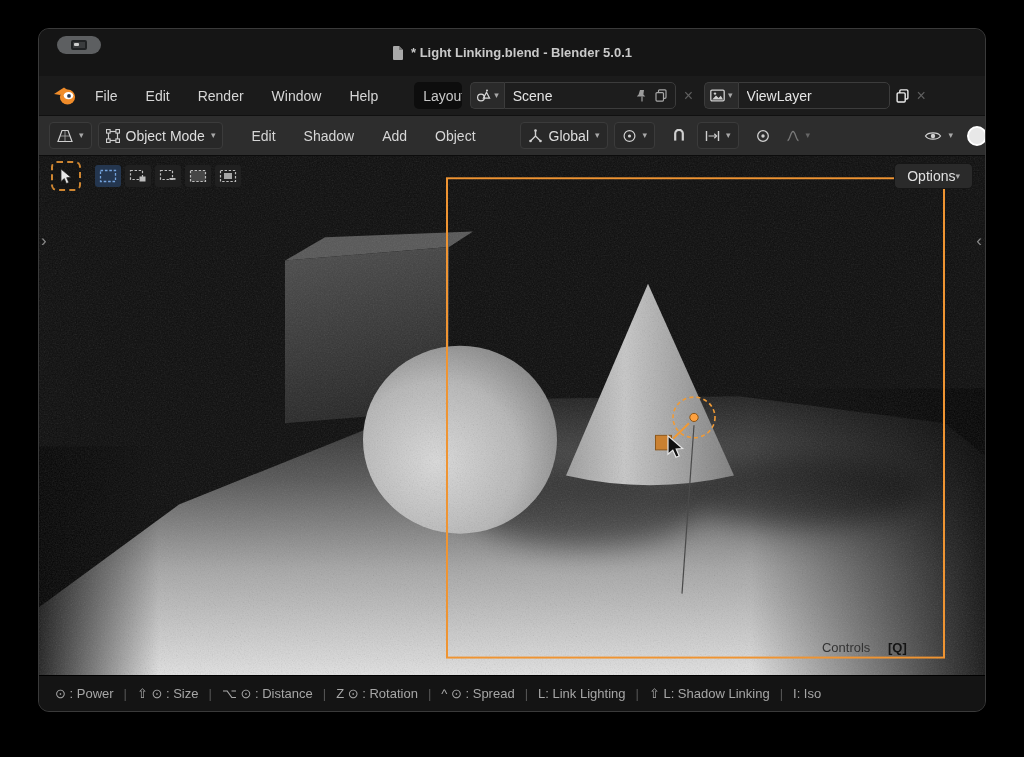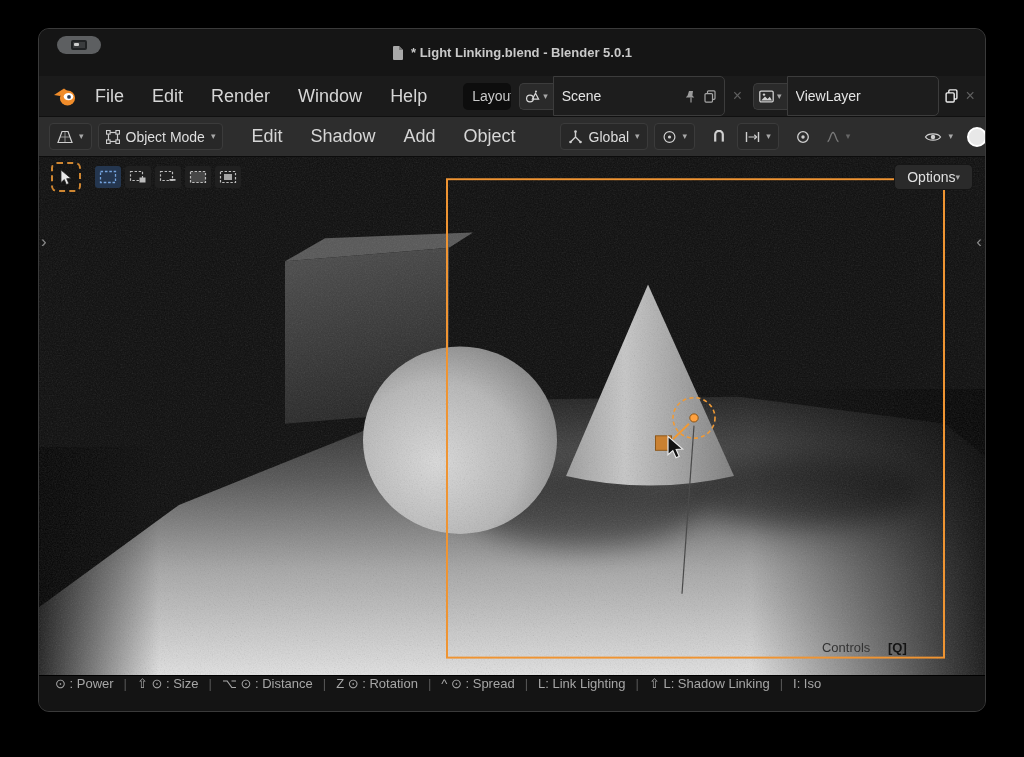--- a/index.html
+++ b/index.html
@@ -14,28 +14,28 @@
   .titlebar { flex:0 0 32px; background:#151515; display:flex; align-items:center; position:relative; }
   .win-pill { position:absolute; left:18px; top:7px; width:44px; height:18px; background:#5d5f61; border-radius:9px;
               display:flex; align-items:center; justify-content:center; cursor:pointer; }
   .pill-icon { width:16px; height:10px; border:2px solid #202224; border-radius:2px; background:#3a3c3e; position:relative; }
   .pill-icon::after { content:""; position:absolute; left:1px; top:1px; width:5px; height:3px; background:#cfcfcf; border-radius:1px; }
   .title-wrap { margin:16px auto; display:flex; align-items:center; gap:7px; color:#c9c9c9; font-size:13px; font-weight:700; }
 
   
   .topbar { flex:0 0 40px; background:#1b1b1b; display:flex; align-items:center; padding:0 14px; border-bottom:1px solid #101010; }
   .logo { display:flex; margin-right:4px; cursor:pointer; }
-  .menu-item { padding:5px 14px; color:#d6d6d6; font-size:18px; border-radius:4px; cursor:pointer; white-space:nowrap;text-align:right; }
+  .menu-item { padding:5px 14px; color:#d6d6d6; font-size:14px; border-radius:4px; cursor:pointer; white-space:nowrap;text-align:right; }
   .ws-tab { margin-left:22px; flex:0 0 48px; width:48px; height:27px; background:#0d0d0d; border-radius:5px;
             color:#c9c9c9; font-size:14px; display:flex; align-items:center; padding-left:9px;
             overflow:hidden; white-space:nowrap; cursor:pointer; }
   .db-group { display:flex; align-items:center; margin-left:8px; }
   .db-icon-btn { height:27px; background:#2a2a2a; border:1px solid #3c3c3c; border-right:none;
                  border-radius:5px 0 0 5px; display:flex; align-items:center; padding:0 5px; gap:3px; cursor:pointer; }
-  .db-field { height:40px; background:#1d1d1d; border:1px solid #3c3c3c; border-radius:0 5px 5px 0;
+  .db-field { height:27px; background:#1d1d1d; border:1px solid #3c3c3c; border-radius:0 5px 5px 0;
               display:flex; align-items:center; padding:0 8px; gap:8px; color:#e4e4e4; font-size:14px; cursor:text; }
   .scene-field { width:172px; }
   .vl-field { width:152px; }
   .db-name { flex:1 1 auto; overflow:hidden; white-space:nowrap; }
   .fld-ic { display:flex; align-items:center; cursor:pointer; }
   .fld-ic.bright { margin-left:6px; }
   .db-x { margin-left:5px; color:#5f5f5f; font-size:16px; padding:0 3px; cursor:pointer; }
   .chev { color:#a8a8a8; font-size:9px; line-height:1; }
   .chev.dim { color:#666; }
 
@@ -60,21 +60,21 @@
   .sel-btn { width:26px; height:22px; background:#202020; border-radius:3px;
              display:flex; align-items:center; justify-content:center; cursor:pointer; }
   .sel-btn.active { background:#24364f; }
   .options-btn { margin-left:auto; height:26px; background:#2a2a2a; border:1px solid #161616; border-radius:5px;
                  color:#e0e0e0; font-size:14px; display:flex; align-items:center; padding:0 12px; cursor:pointer; }
   .edge-toggle { position:absolute; top:76px; color:#8a8a8a; font-size:17px; line-height:1; cursor:pointer; }
   .edge-toggle.left { left:2px; }
   .edge-toggle.right { right:3px; }
 
   
-  .statusbar { flex:0 0 36px; background:#141414; border-top:1px solid #000; display:flex; 
+  .statusbar { flex:0 0 36px; background:#141414; border-top:1px solid #000; display:flex; align-items:center;
                padding:0 16px; color:#a6a6a6; font-size:13px; white-space:nowrap; overflow:hidden; }
   .sb-div { margin:0 10px; color:#555; }
 </style>
 </head>
 <body>
 
 <div class="stage">
  <div class="window">
 
   <header class="titlebar">

